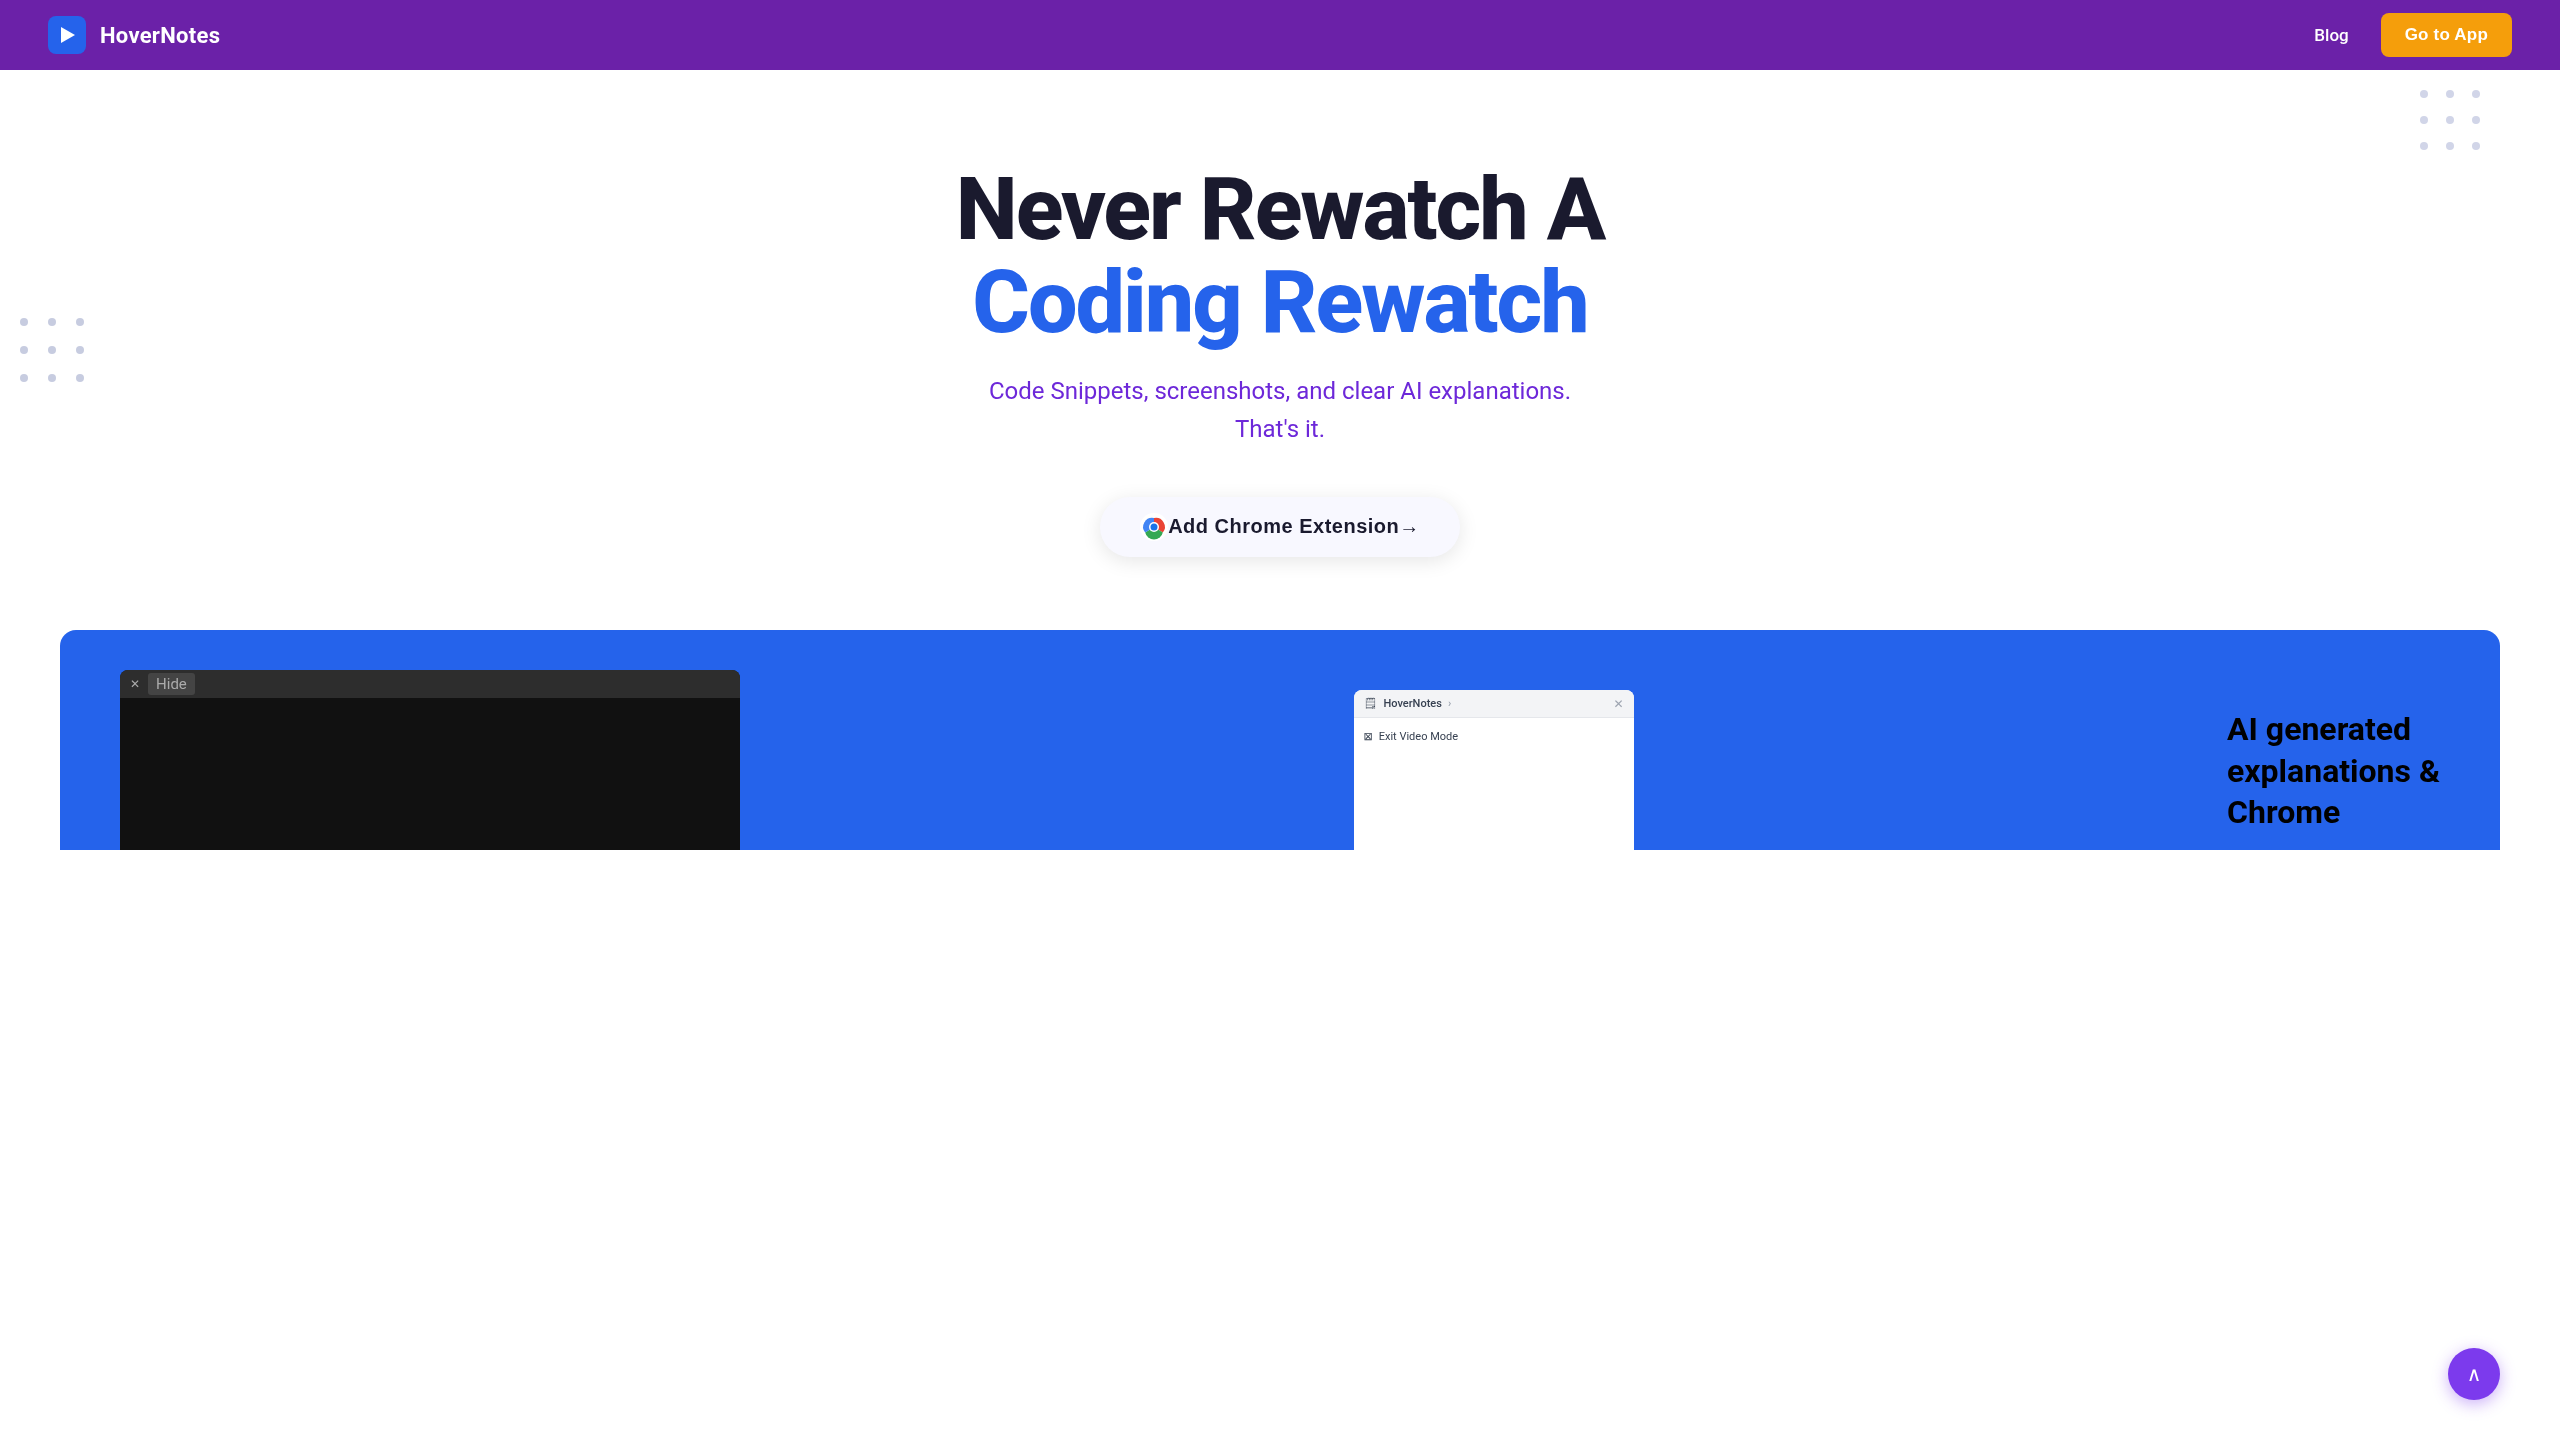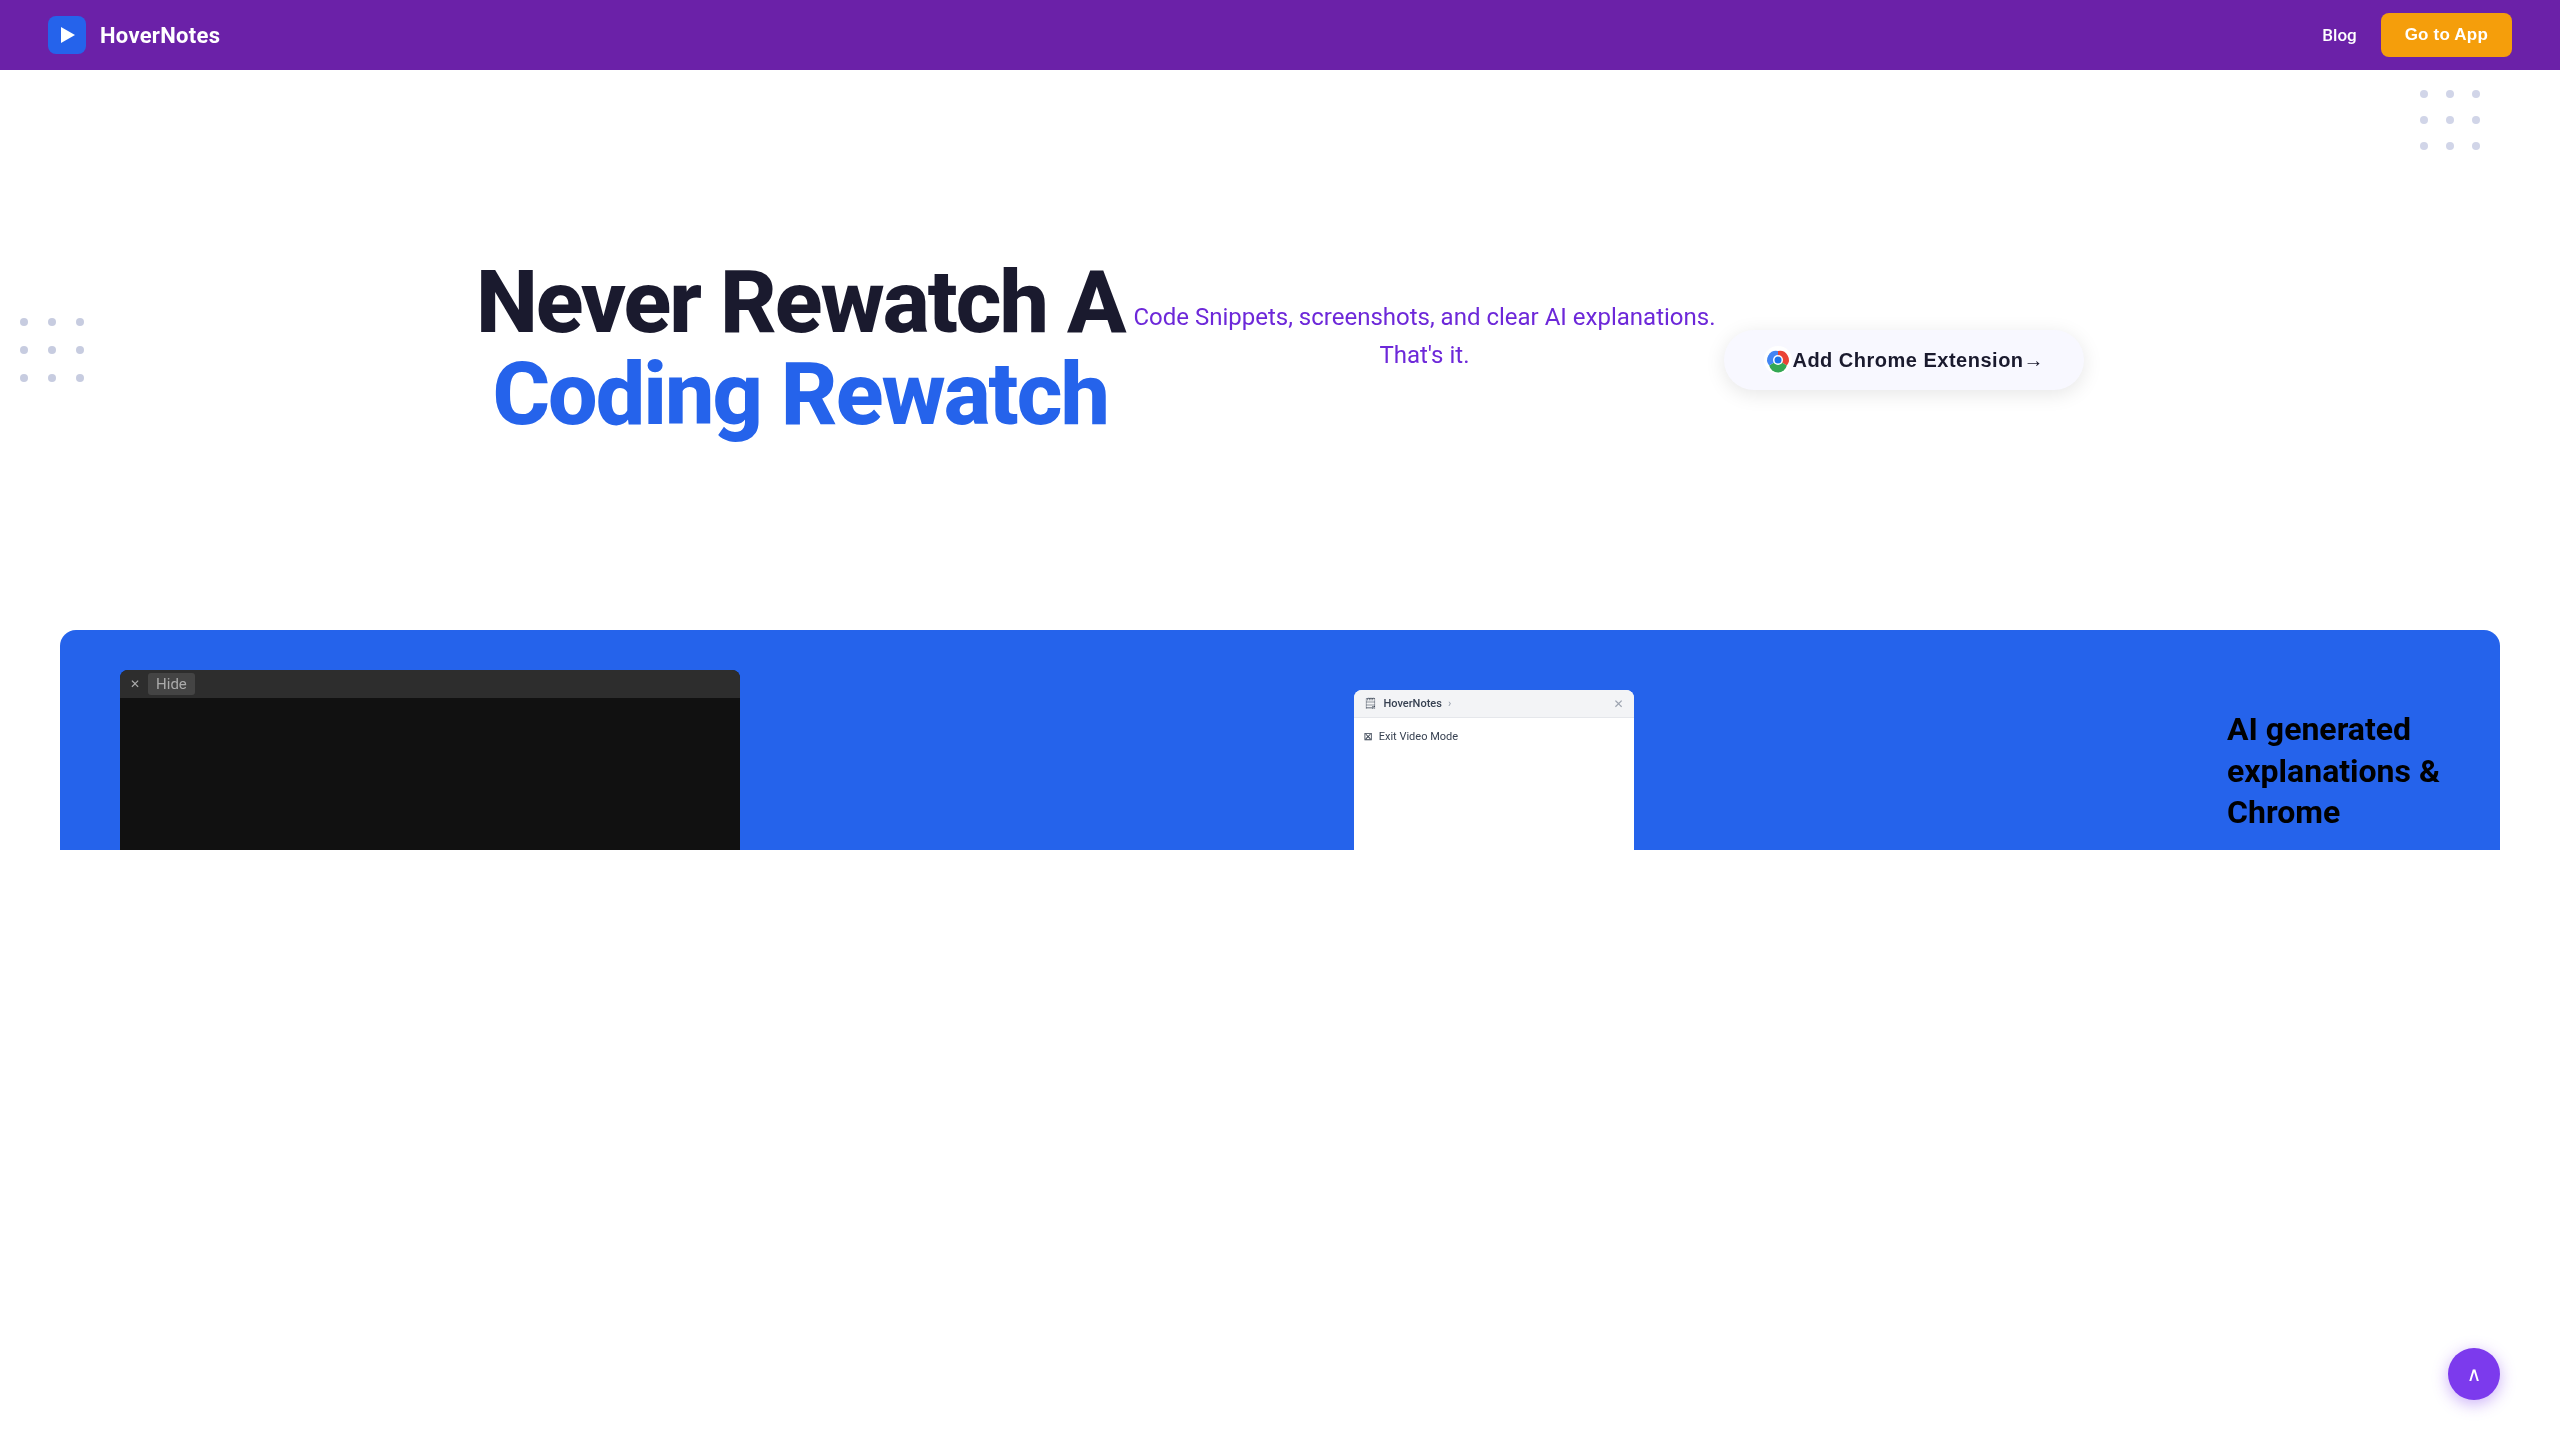--- a/index.html
+++ b/index.html
@@ -50,21 +50,21 @@
     .brand-name {
       color: #ffffff;
       font-size: 22px;
       font-weight: 700;
       letter-spacing: 0.3px;
     }
 
     .navbar-right {
       display: flex;
       align-items: center;
-      gap: 24px;
+      gap: 32px;
     }
 
     .blog-link {
       color: #ffffff;
       font-size: 17px;
       font-weight: 500;
       text-decoration: none;
       cursor: pointer;
     }
 
@@ -78,21 +78,21 @@
       font-weight: 600;
       cursor: pointer;
       letter-spacing: 0.2px;
     }
 
     
     .hero {
       position: relative;
       min-height: 560px;
       display: flex;
-      flex-direction: row;
+      flex-direction: column;
       align-items: center;
       justify-content: center;
       padding: 60px 20px 40px;
       overflow: hidden;
     }
 
     
     .dots-top-right {
       position: absolute;
       top: 20px;

